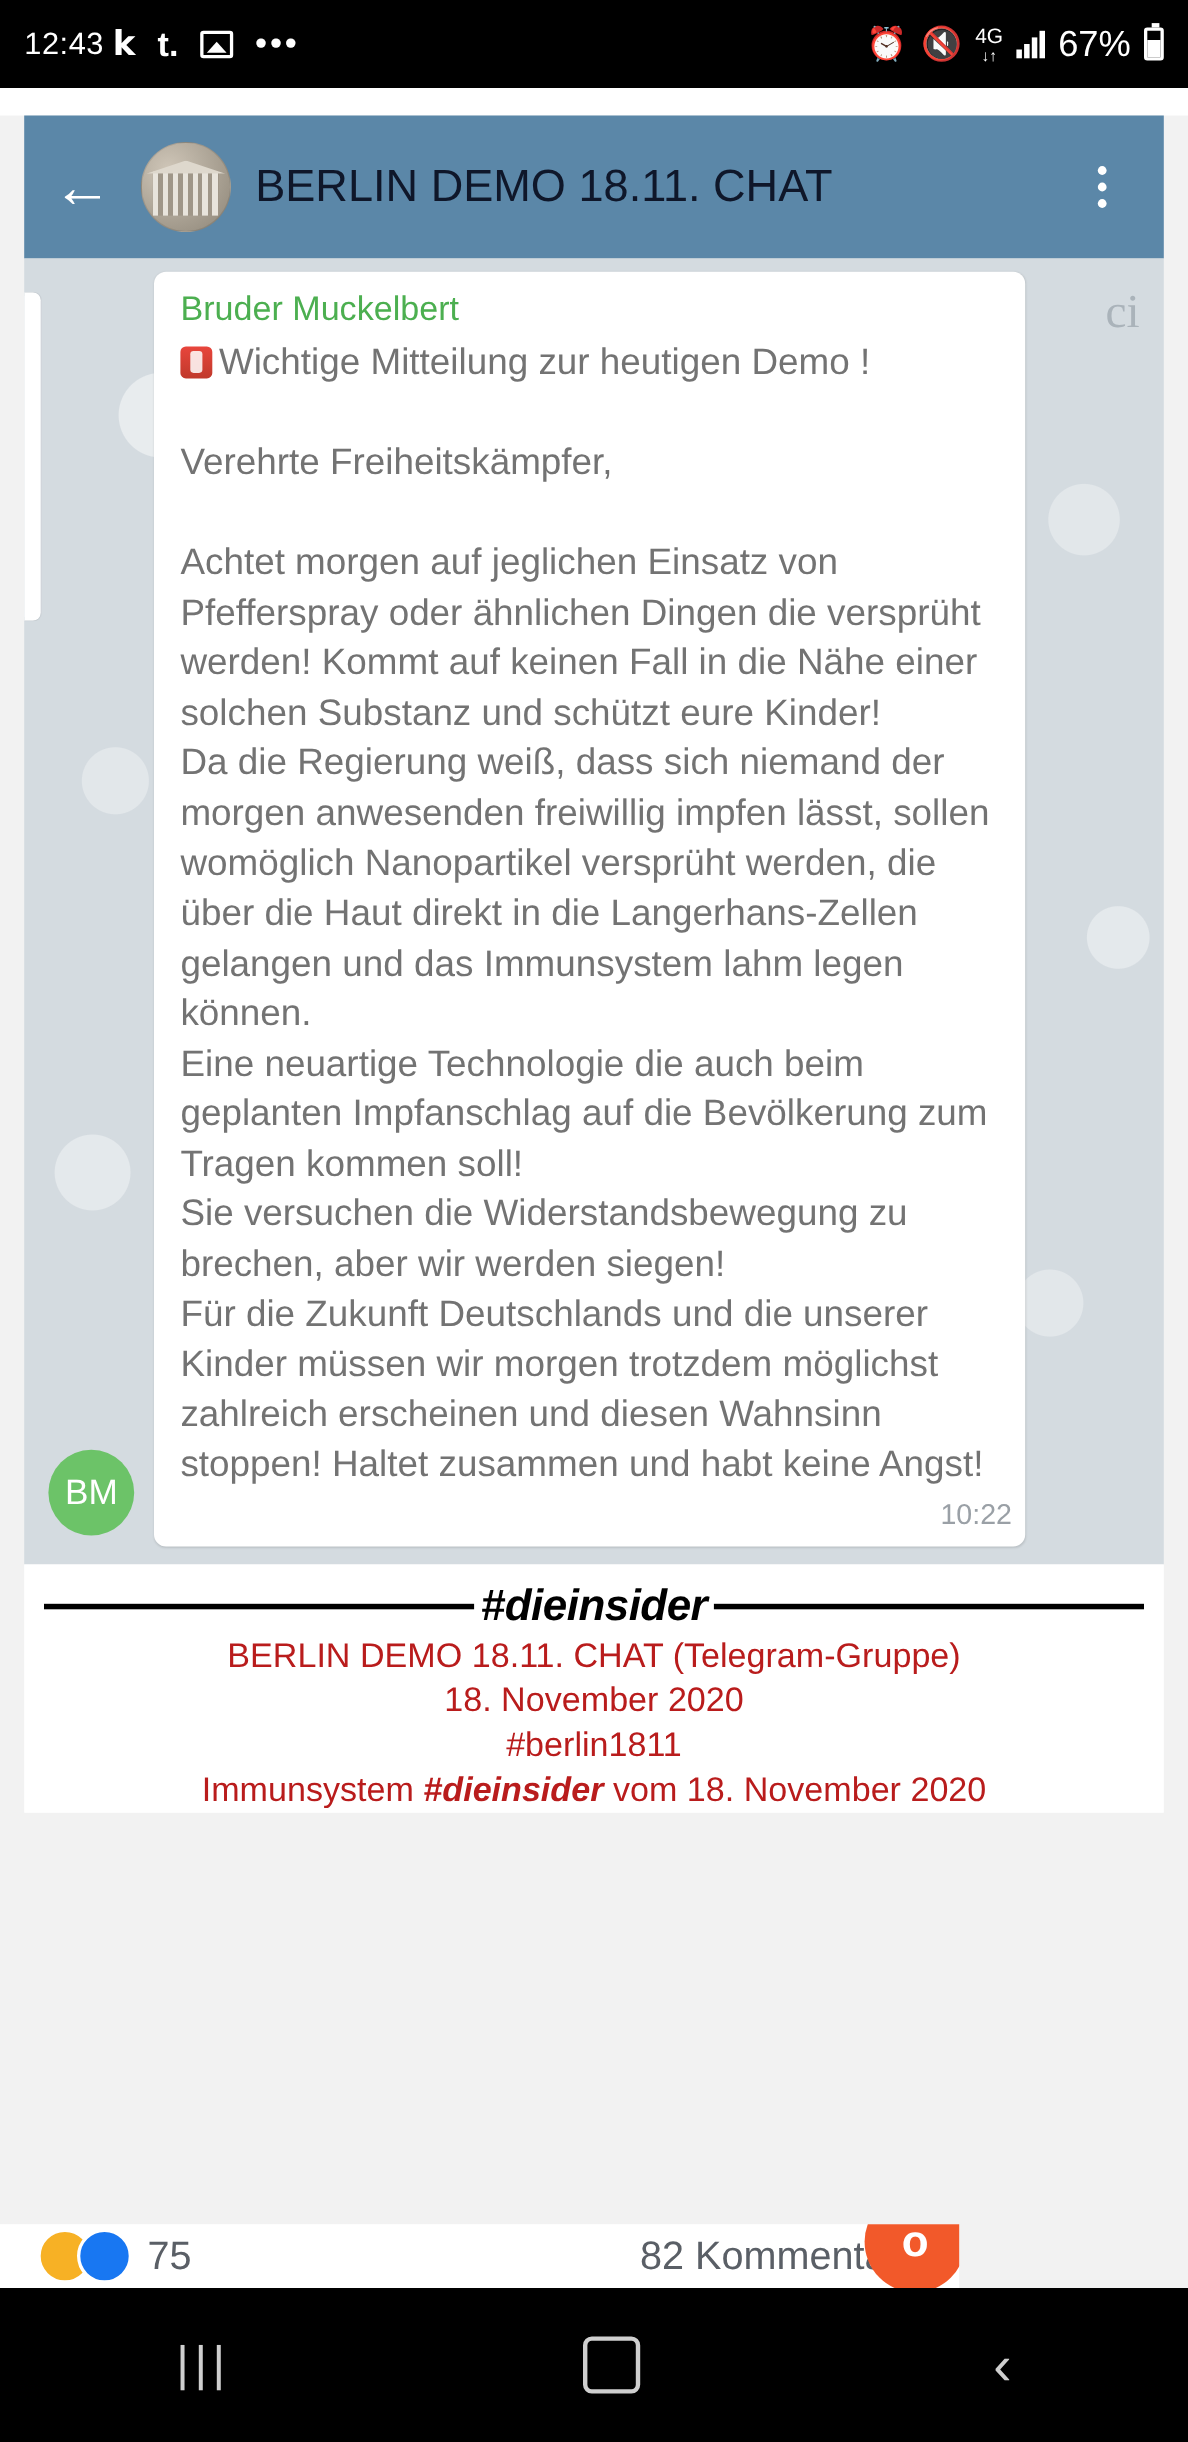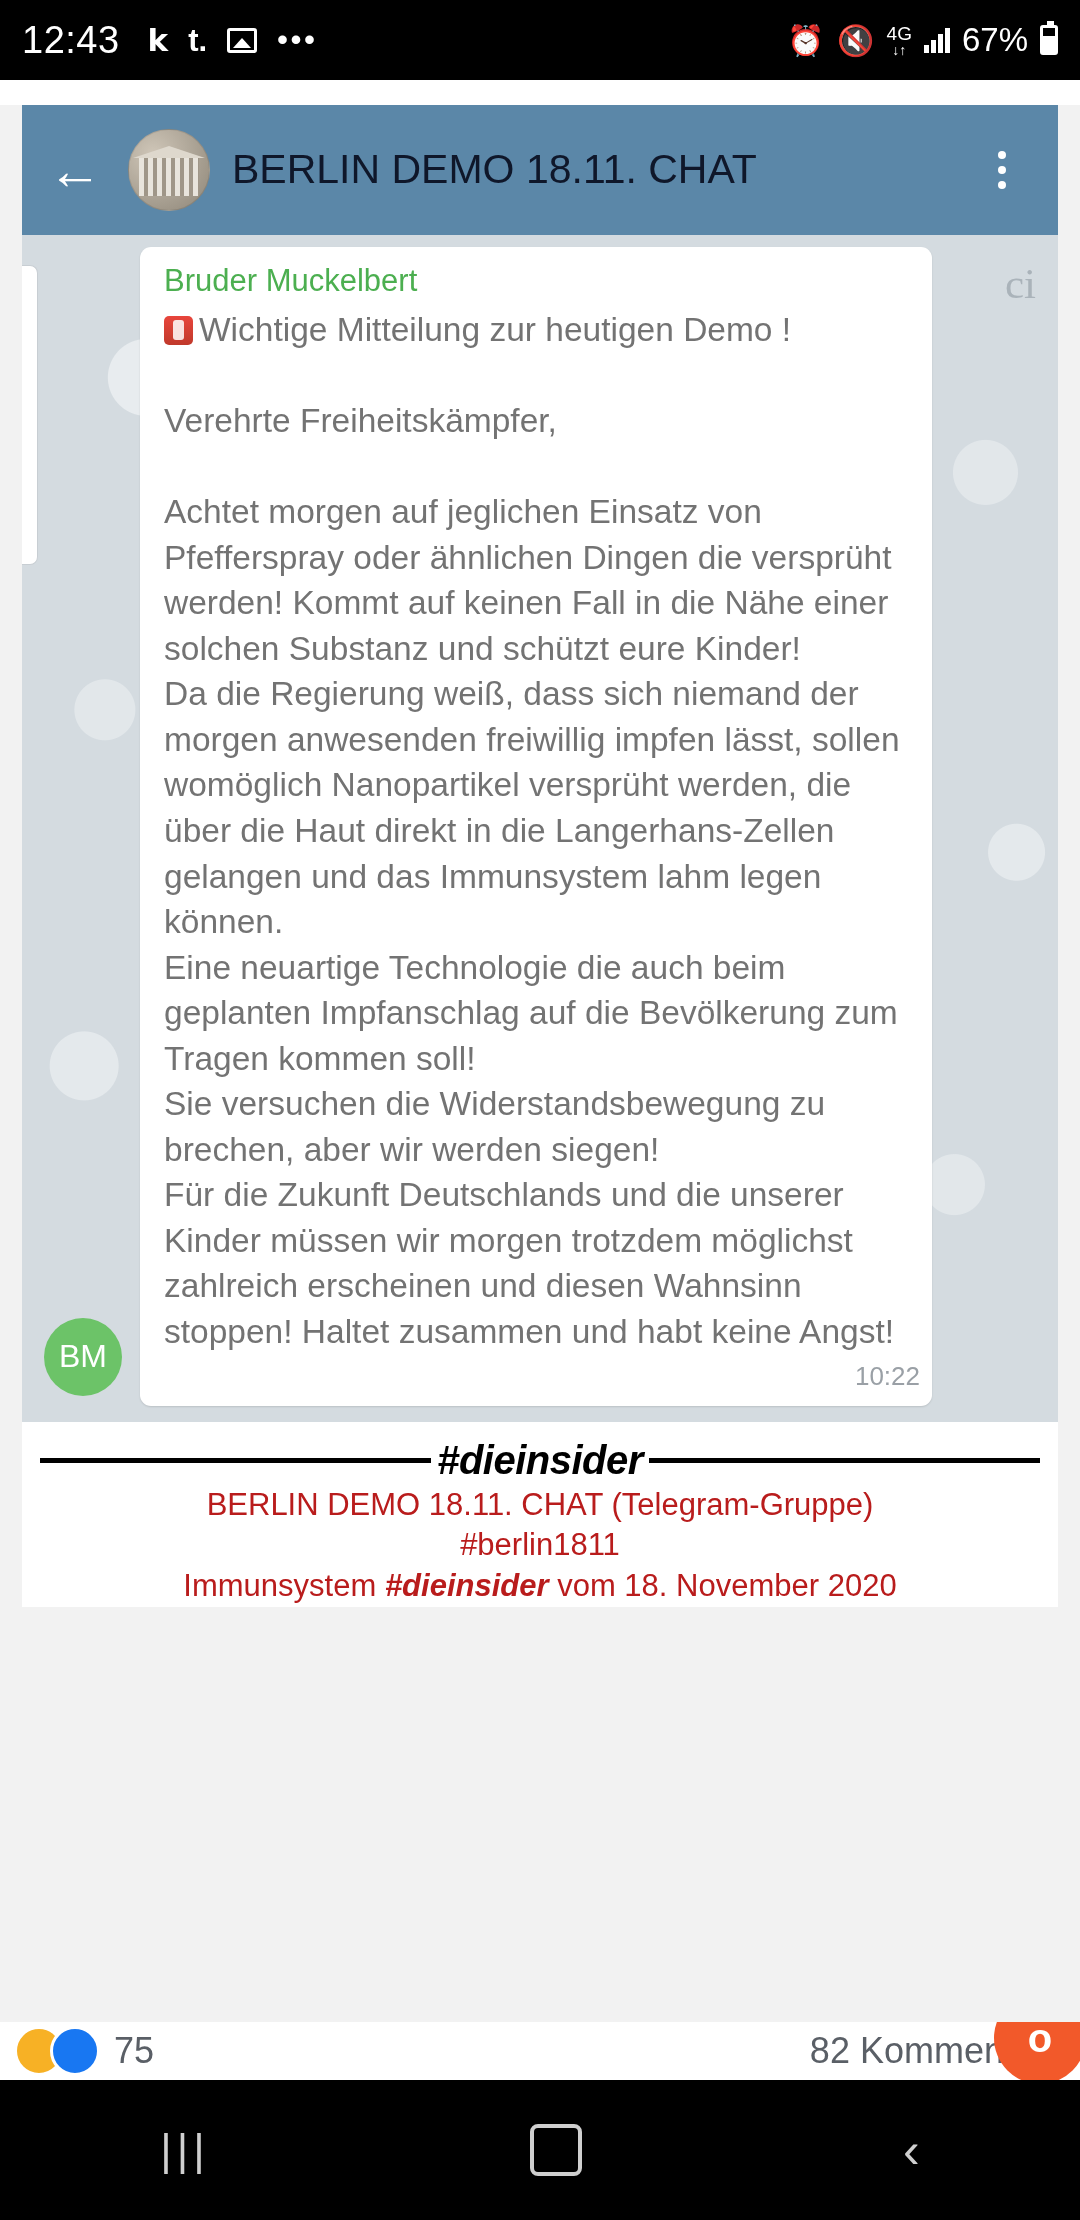--- a/index.html
+++ b/index.html
@@ -22,24 +22,24 @@
     width: 1080px;
     height: 80px;
     background: #000000;
     color: #ffffff;
     display: flex;
     align-items: center;
     box-sizing: border-box;
     padding: 0 22px;
   }
   .status-time {
-    font-size: 38px;
+    font-size: 28px;
     letter-spacing: 0.5px;
     font-weight: 400;
-    margin-right: 28px;
+    margin-right: 8px;
   }
   .status-left-icons {
     display: flex;
     align-items: center;
     gap: 20px;
     flex: 1;
   }
   .sicon {
     font-size: 31px;
     font-weight: 700;
@@ -326,26 +326,26 @@
     font-size: 31px;
     color: #b91c1c;
     line-height: 1.32;
   }
   .cap-line b { font-weight: 700; font-style: italic; }
 
   
   .reactions {
     position: absolute;
     left: 0; bottom: 0;
-    width: 1080px;
+    width: 872px;
     height: 58px;
     background: #ffffff;
     display: flex;
     align-items: center;
-    padding: 0 14px;
+    padding: 0 34px;
     box-sizing: border-box;
     overflow: hidden;
   }
   .react-left { display: flex; align-items: center; gap: 0; flex: 1; }
   .react-icon {
     width: 44px; height: 44px;
     border-radius: 50%;
     display: inline-block;
     border: 3px solid #ffffff;
   }
@@ -469,20 +469,21 @@
       </div>
     </div>
 
     <div class="caption">
       <div class="rule-row">
         <span class="line"></span>
         <span class="brand">#dieinsider</span>
         <span class="line"></span>
       </div>
       <div class="cap-line">BERLIN DEMO 18.11. CHAT (Telegram-Gruppe)</div>
+      <div class="cap-line">18. November 2020</div>
       <div class="cap-line">#berlin1811</div>
       <div class="cap-line"><span>Immunsystem </span><b>#dieinsider</b><span> vom 18. November 2020</span></div>
     </div>
   </div>
 
   <div class="reactions">
     <div class="react-left">
       <span class="react-icon haha"></span>
       <span class="react-icon like"></span>
       <span class="react-count">75</span>

